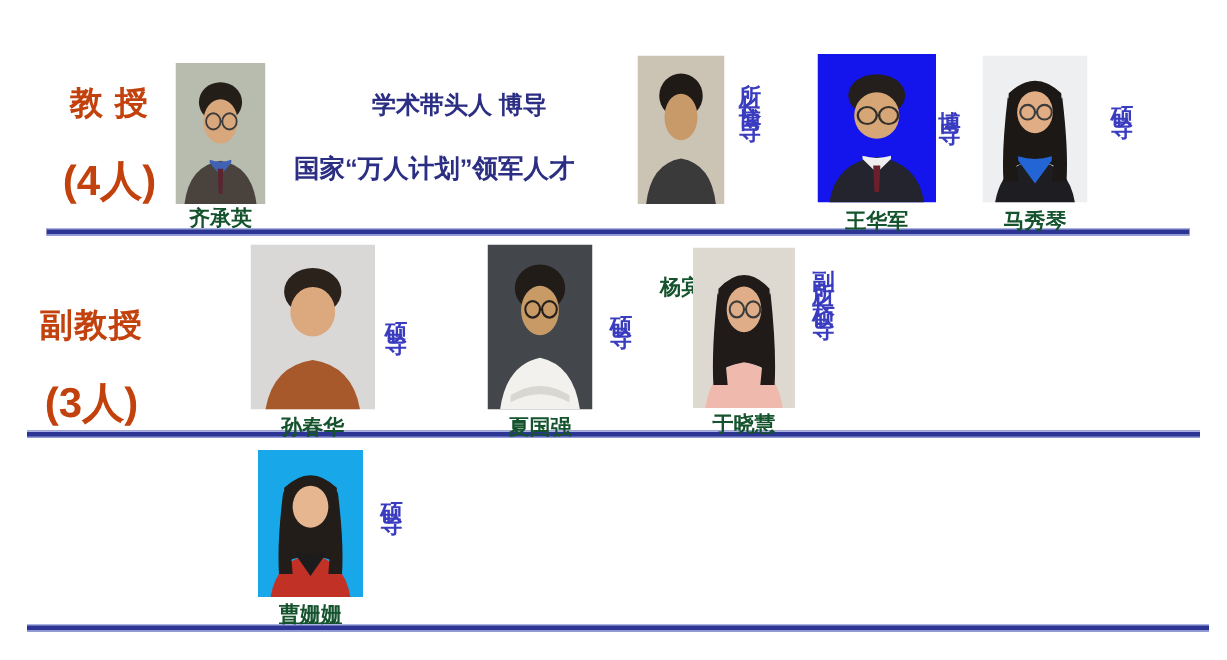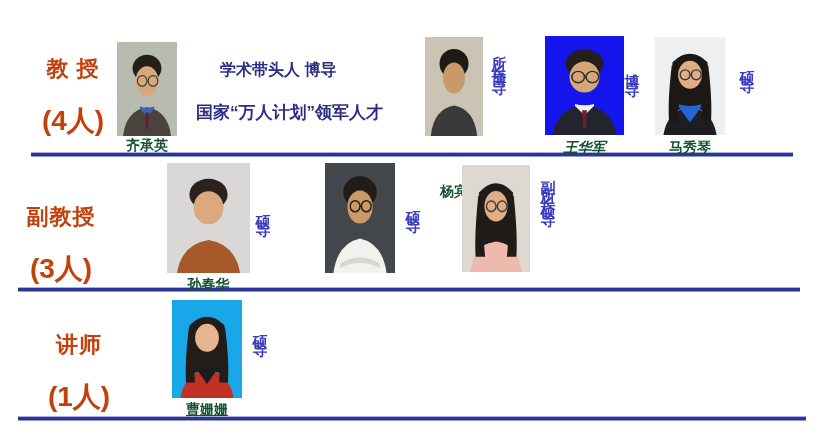--- a/index.html
+++ b/index.html
@@ -21,30 +21,30 @@
   .d3{left:18px;top:416px;width:788px;}
   
   .photo{position:absolute;}
   .photo svg{display:block;width:100%;height:100%;}
   .pname{position:absolute;text-align:center;font-size:14px;font-weight:bold;color:#14532d;}
   .badge{
     position:absolute;writing-mode:vertical-rl;text-orientation:upright;
     color:#3a3cc0;font-weight:bold;font-size:15px;letter-spacing:8px;line-height:17px;
   }
   .note{position:absolute;color:#2b2e83;font-weight:bold;white-space:nowrap;}
-  .note1{left:220px;top:60px;font-size:16px;}
+  .note1{left:248px;top:60px;font-size:16px;}
   .note2{left:196px;top:101px;font-size:17px;}
   
   .ph-qcy{left:117px;top:42px;width:60px;height:94px;}
   .nm-qcy{left:107px;top:137px;width:80px;}
   .ph-yb{left:425px;top:37px;width:58px;height:99px;}
   .nm-yb{left:413px;top:139px;width:82px;margin-top:44px;}
   .bd-yb{left:491px;top:44px;}
   .ph-whj{left:545px;top:36px;width:79px;height:99px;}
-  .nm-whj{left:535px;top:139px;width:99px;font-style:italic;}
+  .nm-whj{left:535px;top:139px;width:99px;}
   .bd-whj{left:624px;top:62px;}
   .ph-mxq{left:655px;top:37px;width:70px;height:98px;}
   .nm-mxq{left:645px;top:139px;width:90px;}
   .bd-mxq{left:739px;top:58px;}
   .ph-sch{left:167px;top:163px;width:83px;height:110px;}
   .nm-sch{left:162px;top:276px;width:93px;}
   .bd-sch{left:255px;top:202px;}
   .ph-xgq{left:325px;top:163px;width:70px;height:110px;}
   .nm-xgq{left:315px;top:276px;width:90px;}
   .bd-xgq{left:405px;top:198px;}
@@ -61,24 +61,20 @@
 <div class="stage">
 
   <div class="row-title t1">
     <div class="l1">教 授</div>
     <div class="l2">(4人)</div>
   </div>
   <div class="row-title t2">
     <div class="l1">副教授</div>
     <div class="l2">(3人)</div>
   </div>
-  <div class="row-title t3">
-    <div class="l1">讲师</div>
-    <div class="l2">(1人)</div>
-  </div>
 
   <div class="divider d1"></div>
   <div class="divider d2"></div>
   <div class="divider d3"></div>
 
   <div class="photo ph-qcy">
     <svg viewBox="0 0 100 140" preserveAspectRatio="none">
       <rect width="100" height="140" fill="#b7bcae"></rect>
       <ellipse cx="50" cy="39" rx="24" ry="20" fill="#241e19"></ellipse>
       <ellipse cx="50" cy="58" rx="19" ry="22" fill="#d8a87c"></ellipse>
@@ -162,37 +158,39 @@
       <ellipse cx="50" cy="56" rx="18" ry="21" fill="#c89a66"></ellipse>
       <g stroke="#26201c" stroke-width="2" fill="none">
           <circle cx="43" cy="55" r="7"></circle>
           <circle cx="59" cy="55" r="7"></circle>
           <path d="M50,55 h2"></path>
         </g>
       <path d="M12,140 Q18,102 50,96 Q82,102 88,140 Z" fill="#f2f1ee"></path>
       <path d="M22,128 Q50,112 78,128 L78,134 Q50,120 22,134 Z" fill="#d9d7d2"></path>
     </svg>
   </div>
+  <div class="pname nm-xgq">夏国强</div>
   <div class="badge bd-xgq">硕导</div>
 
   <div class="photo ph-yxh">
     <svg viewBox="0 0 100 140" preserveAspectRatio="none">
       <rect width="100" height="140" fill="#ded9d0"></rect>
       <path d="M25,36 Q50,12 75,36 L79,112 Q64,100 50,102 Q36,100 21,112 Z" fill="#201b18"></path>
       <ellipse cx="50" cy="54" rx="17" ry="20" fill="#dfae88"></ellipse>
       <g stroke="#3c3c3c" stroke-width="2" fill="none">
           <circle cx="43" cy="54" r="7"></circle>
           <circle cx="59" cy="54" r="7"></circle>
           <path d="M50,54 h2"></path>
         </g>
       <path d="M12,140 Q18,104 50,100 Q82,104 88,140 Z" fill="#efb9ad"></path>
       <path d="M24,40 Q18,90 20,120 L34,120 Q29,80 32,48 Z" fill="#201b18"></path>
       <path d="M76,40 Q82,90 80,120 L66,120 Q71,80 68,48 Z" fill="#201b18"></path>
     </svg>
   </div>
+  <div class="pname nm-yxh">于晓慧</div>
   <div class="badge bd-yxh">副所长硕导</div>
 
   <div class="photo ph-css">
     <svg viewBox="0 0 100 140" preserveAspectRatio="none">
       <rect width="100" height="140" fill="#18a8e9"></rect>
       <path d="M25,36 Q50,12 75,36 L79,110 Q64,100 50,102 Q36,100 21,110 Z" fill="#231d1a"></path>
       <ellipse cx="50" cy="54" rx="17" ry="20" fill="#e6b690"></ellipse>
       <path d="M12,140 Q18,104 50,100 Q82,104 88,140 Z" fill="#c23126"></path>
       <path d="M36,100 L50,120 L64,100 L64,97 Q50,101 36,97 Z" fill="#1c1c1c"></path>
       <path d="M24,40 Q18,88 20,118 L33,118 Q29,80 32,48 Z" fill="#231d1a"></path>

